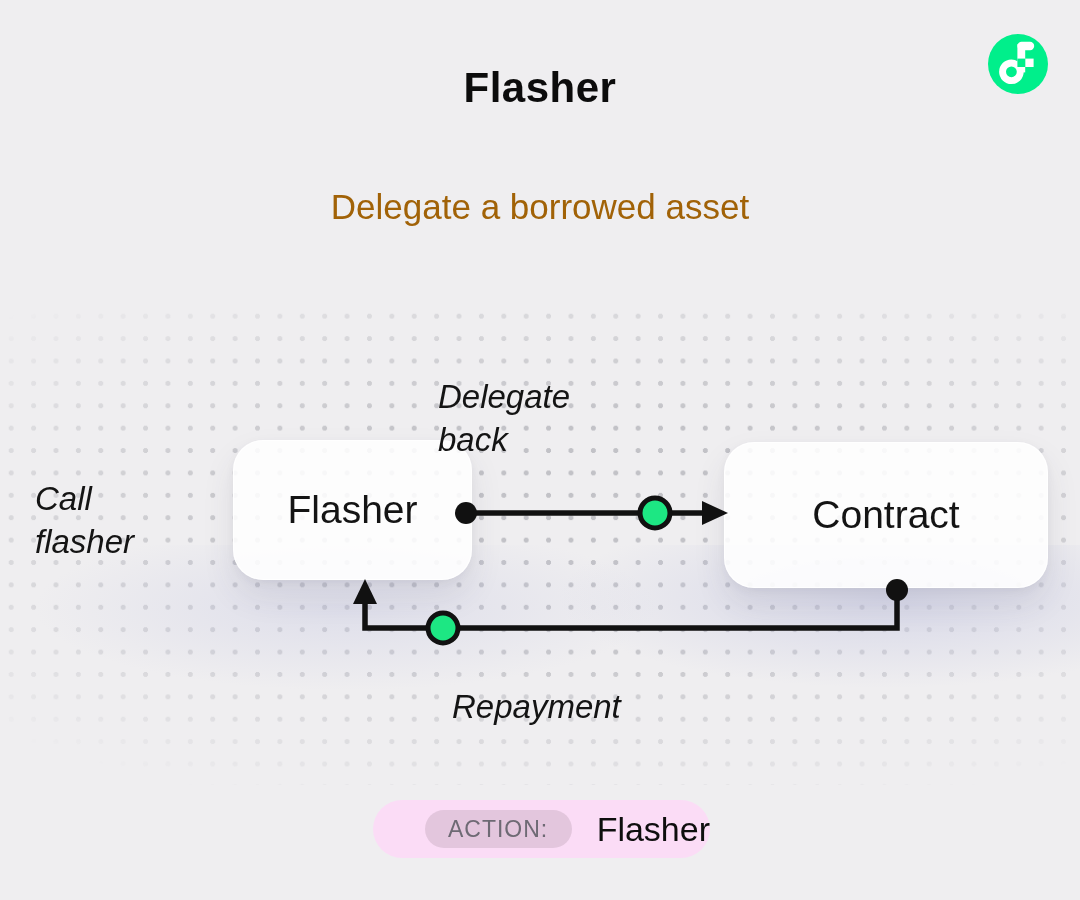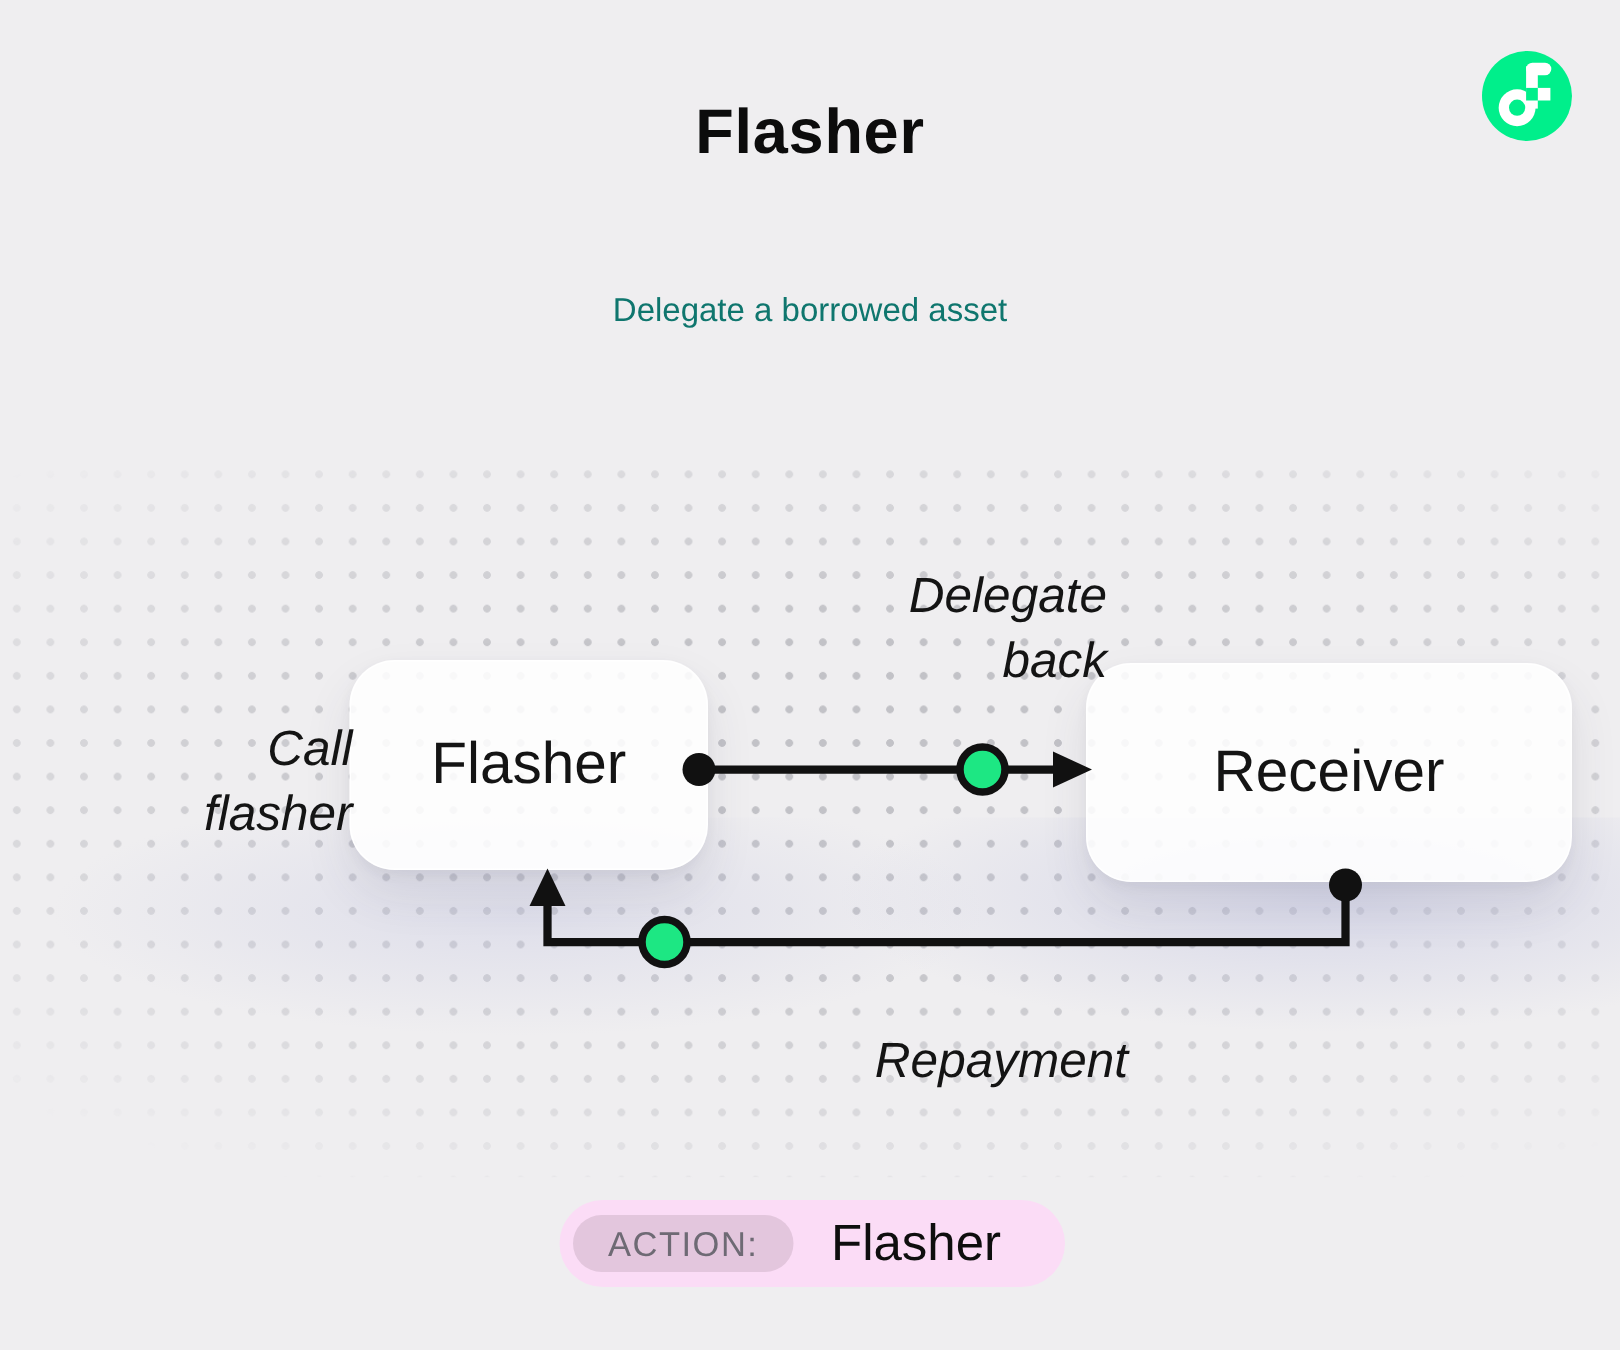--- a/index.html
+++ b/index.html
@@ -9,21 +9,21 @@
     font-family:"Liberation Sans", sans-serif;
     color:#111;
   }
   
   .title{
     position:absolute;left:0;top:64px;width:1080px;text-align:center;
     font-size:42px;font-weight:700;letter-spacing:.5px;color:#0c0c0c;
   }
   .subtitle{
     position:absolute;left:0;top:182px;width:1080px;text-align:center;
-    font-size:22px;font-weight:400;line-height:50px;color:#0f766e;
+    font-size:35px;font-weight:400;line-height:50px;color:#a16207;
   }
   .flow-logo{position:absolute;right:32px;top:34px;width:60px;height:60px;}
   
   .dots{
     position:absolute;left:0;top:305px;width:1080px;height:480px;
     background-image:radial-gradient(circle,#bfbfc4 2.3px,rgba(191,191,196,0) 2.8px);
     background-size:22.4px 22.4px;
     -webkit-mask-image:radial-gradient(ellipse 75% 62% at 54% 46%,rgba(0,0,0,.95) 35%,rgba(0,0,0,.45) 72%,transparent 100%);
     mask-image:radial-gradient(ellipse 75% 62% at 54% 46%,rgba(0,0,0,.95) 35%,rgba(0,0,0,.45) 72%,transparent 100%);
   }
@@ -39,33 +39,33 @@
     background:rgba(255,255,255,.87);
     border:1.5px solid rgba(255,255,255,.95);
     border-radius:30px;
     box-shadow:0 16px 32px rgba(60,60,85,.10),0 3px 8px rgba(60,60,85,.05);
     font-size:39px;color:#141414;text-align:center;line-height:50px;
   }
   .node-flasher{left:233px;top:440px;width:237px;height:138px;}
   .node-receiver{left:724px;top:442px;width:322px;height:144px;}
   
   .edge-label{
-    position:absolute;text-align:right;font-style:italic;
+    position:absolute;text-align:left;font-style:italic;
     font-size:33px;line-height:43px;color:#141414;
   }
   .lbl-delegate{left:438px;top:375px;width:300px;}
   .lbl-repayment{left:452px;top:641px;width:300px;margin-top:44px;}
   .lbl-call{left:35px;top:477px;width:200px;}
   
   .connectors{position:absolute;left:0;top:0;width:1080px;height:900px;pointer-events:none;}
   
   .action-badge{
     position:absolute;left:373px;top:800px;width:337px;height:58px;
     background:#fbdcf6;border-radius:29px;
-    display:flex;align-items:center;padding:0;box-sizing:border-box;
+    display:flex;align-items:center;padding:0;box-sizing:border-box;justify-content:flex-end;
   }
   .action-pill{
     margin-left:9px;width:147px;height:38px;border-radius:19px;
     background:#e3c6dd;display:flex;align-items:center;justify-content:center;
     font-size:23px;letter-spacing:1px;color:#6e6a74;font-weight:400;
   }
   .action-value{margin-left:25px;font-size:34px;color:#0e0e0e;}
 </style>
 </head>
 <body>
@@ -86,21 +86,21 @@
   <rect x="49" y="13" width="28" height="14" rx="7" fill="#ffffff"></rect>
   <rect x="62" y="41" width="14" height="14" fill="#ffffff"></rect>
   <rect x="49" y="41" width="13" height="14" fill="#00ef8b"></rect>
 </svg>
 
 <div class="node node-flasher">
   <span>Flasher</span>
 </div>
 <div class="node node-receiver">
   <span>
-    <span>Receiver</span><br>
+    <span>Contract</span><br>
   </span>
 </div>
 
 <div class="edge-label lbl-delegate">
   <span>Delegate</span><br>
   <span>back</span>
 </div>
 <div class="edge-label lbl-repayment">Repayment</div>
 <div class="edge-label lbl-call">
   <span>Call</span><br>

